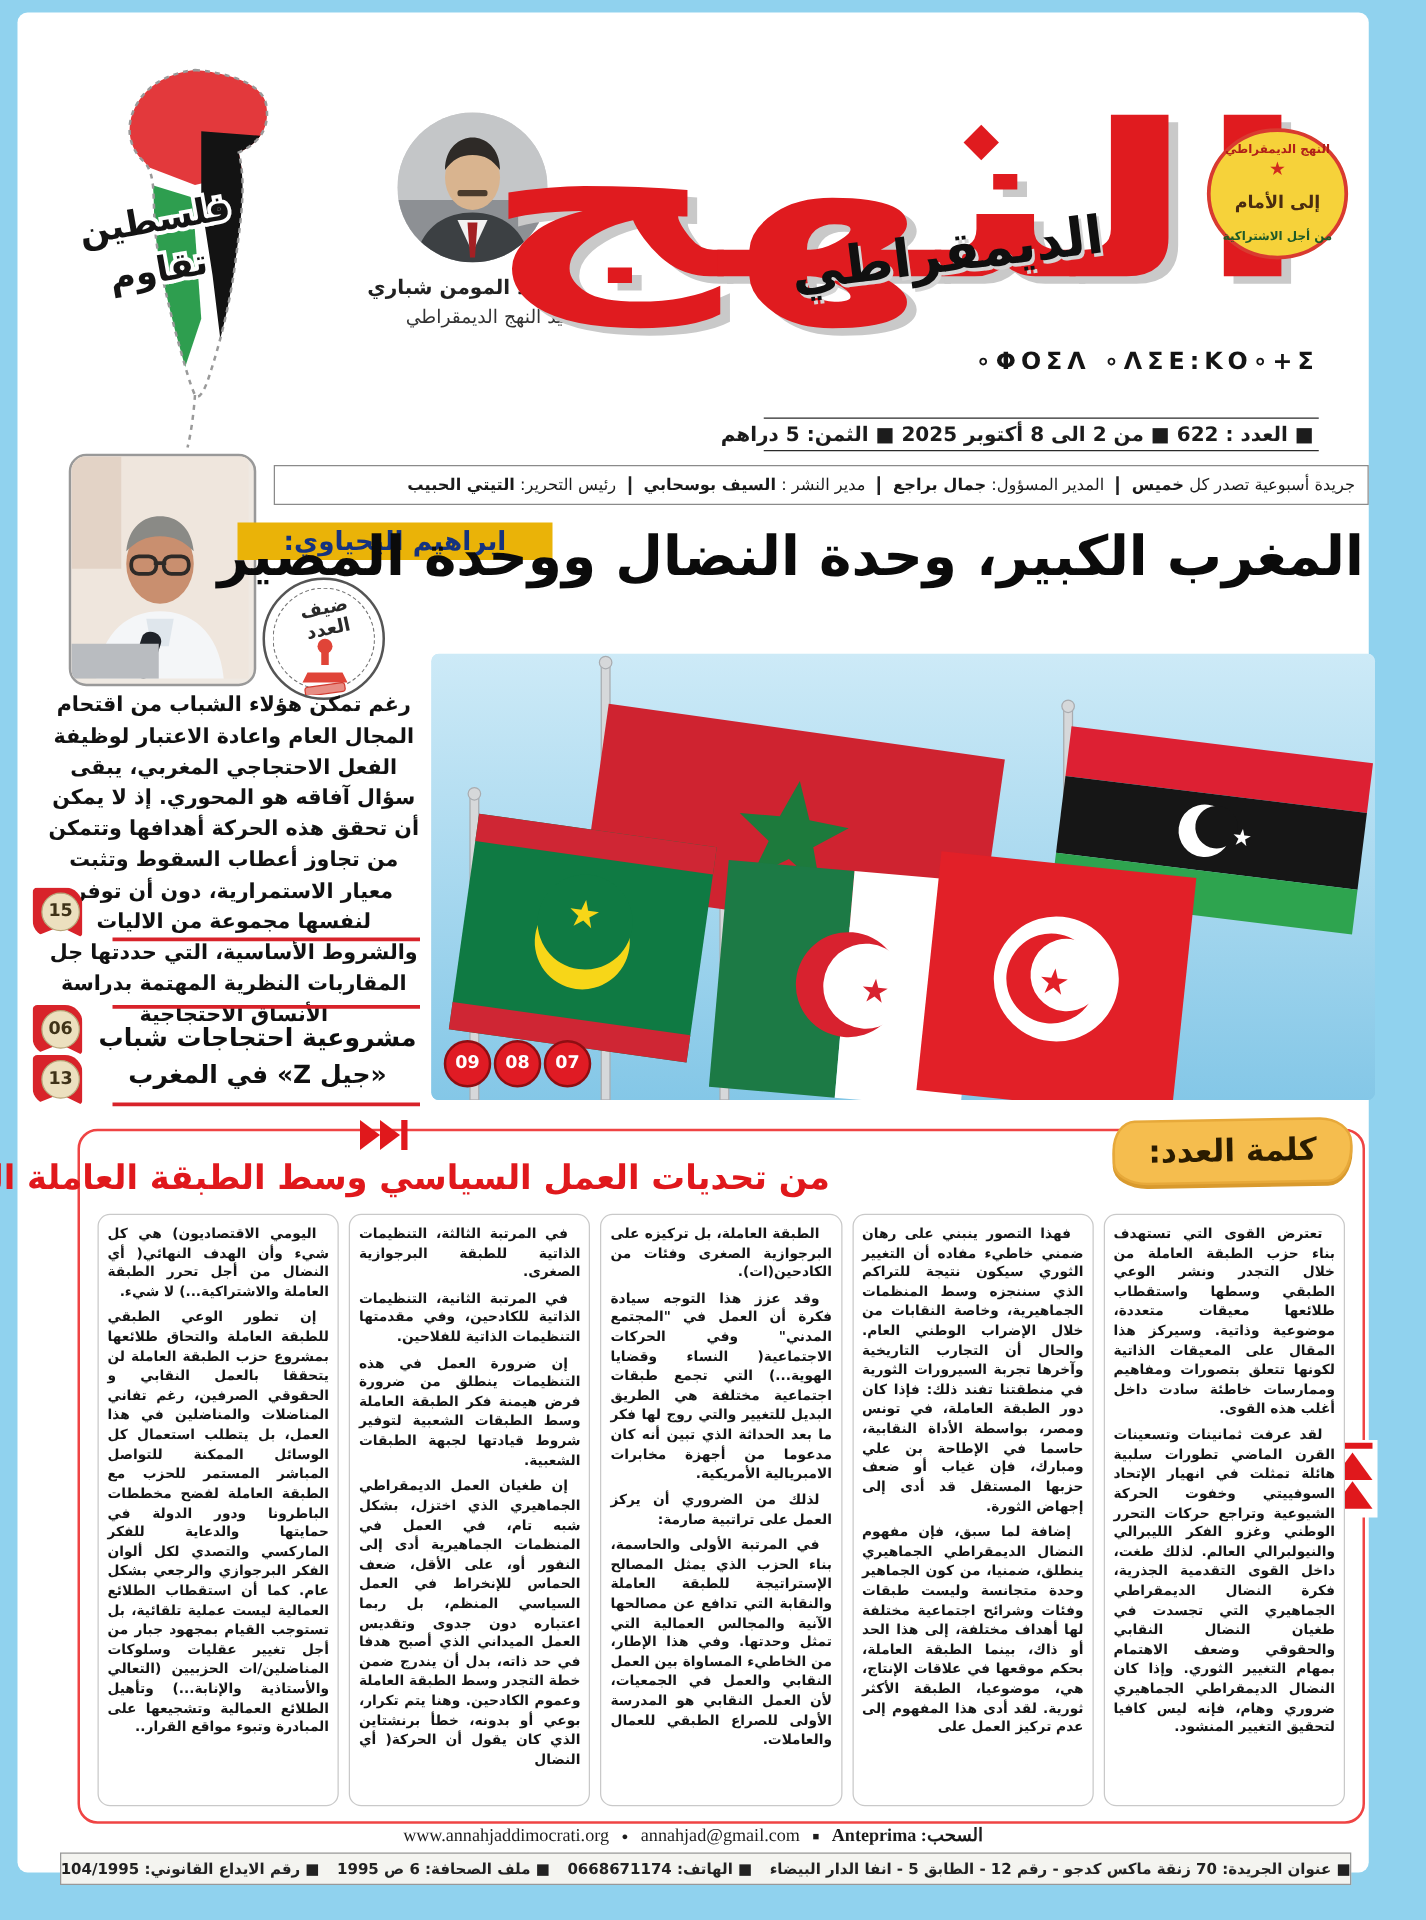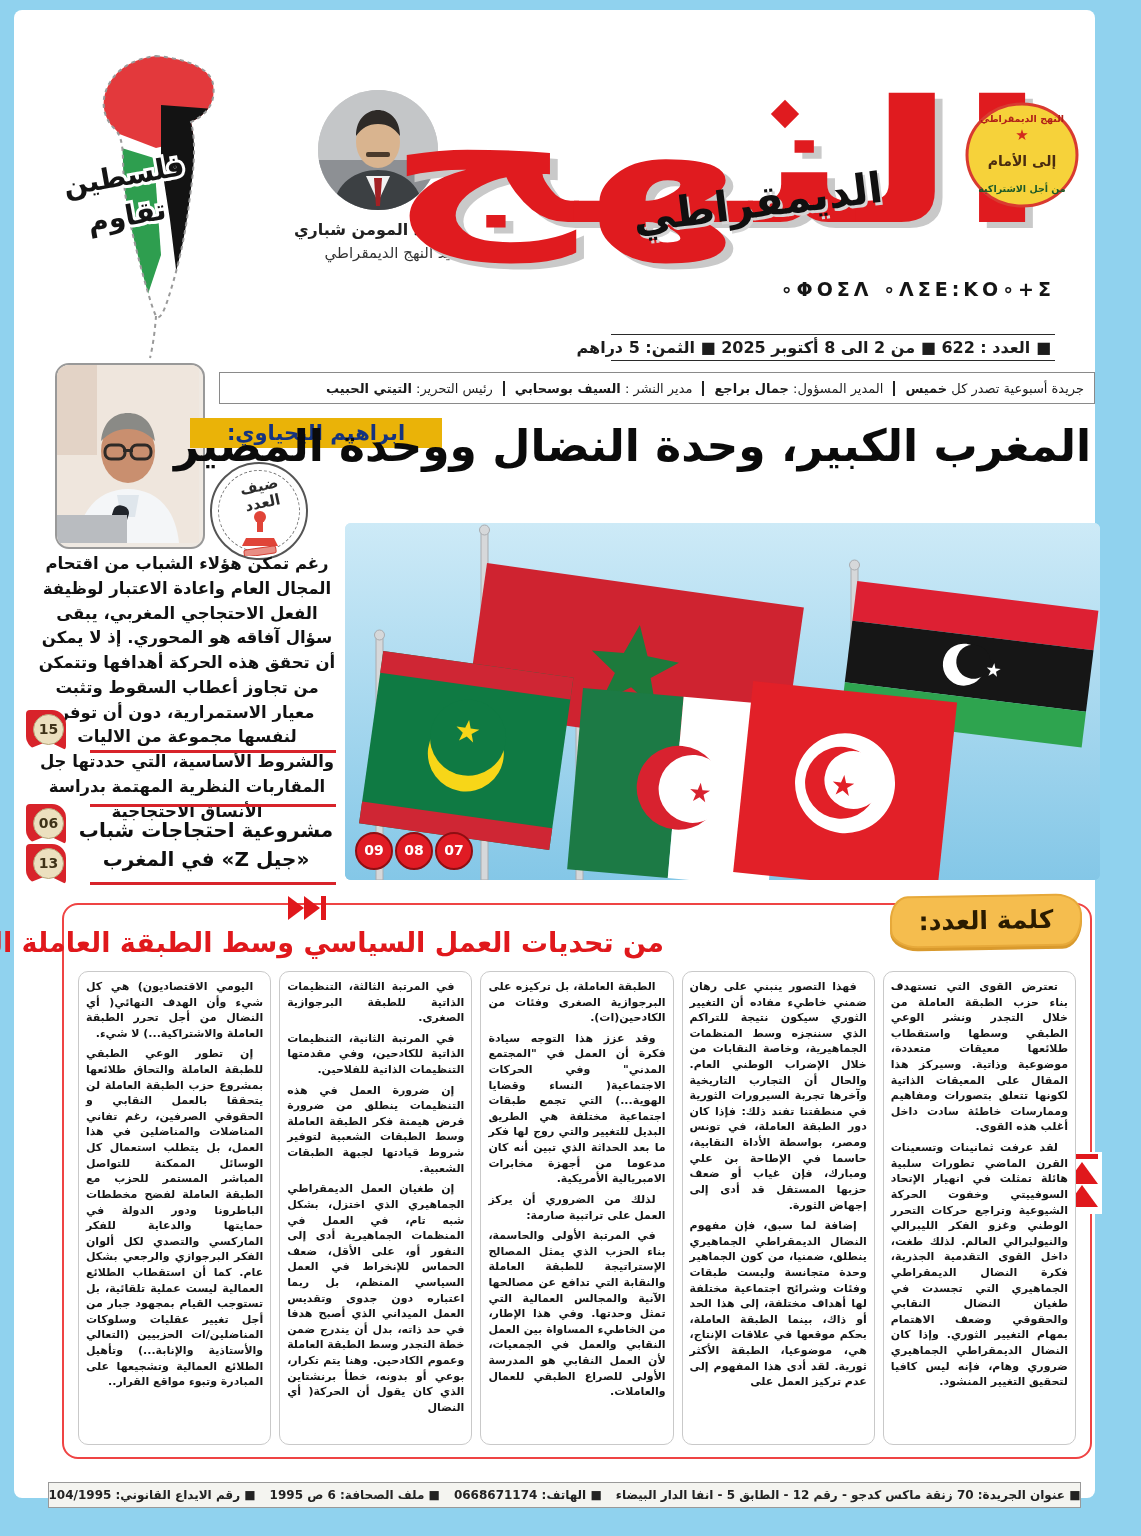--- a/index.html
+++ b/index.html
@@ -268,20 +268,27 @@
           <p>إن ضرورة العمل في هذه التنظيمات ينطلق من ضرورة فرض هيمنة فكر الطبقة العاملة وسط الطبقات الشعبية لتوفير شروط قيادتها لجبهة الطبقات الشعبية.</p>
           <p>إن طغيان العمل الديمقراطي الجماهيري الذي اختزل، بشكل شبه تام، في العمل في المنظمات الجماهيرية أدى إلى النفور أو، على الأقل، ضعف الحماس للإنخراط في العمل السياسي المنظم، بل ربما اعتباره دون جدوى وتقديس العمل الميداني الذي أصبح هدفا في حد ذاته، بدل أن يندرج ضمن خطة التجدر وسط الطبقة العاملة وعموم الكادحين. وهنا يتم تكرار، بوعي أو بدونه، خطأ برنشتاين الذي كان يقول أن الحركة( أي النضال</p>
         </div>
         <div class="col">
           <p>اليومي الاقتصاديون) هي كل شيء وأن الهدف النهائي( أي النضال من أجل تحرر الطبقة العاملة والاشتراكية...) لا شيء.</p>
           <p>إن تطور الوعي الطبقي للطبقة العاملة والتحاق طلائعها بمشروع حزب الطبقة العاملة لن يتحققا بالعمل النقابي و الحقوقي الصرفين، رغم تفاني المناضلات والمناضلين في هذا العمل، بل يتطلب استعمال كل الوسائل الممكنة للتواصل المباشر المستمر للحزب مع الطبقة العاملة لفضح مخططات الباطرونا ودور الدولة في حمايتها والدعاية للفكر الماركسي والتصدي لكل ألوان الفكر البرجوازي والرجعي بشكل عام. كما أن استقطاب الطلائع العمالية ليست عملية تلقائية، بل تستوجب القيام بمجهود جبار من أجل تغيير عقليات وسلوكات المناضلين/ات الحزبيين (التعالي والأستاذية والإنابة...) وتأهيل الطلائع العمالية وتشجيعها على المبادرة وتبوء مواقع القرار..</p>
         </div>
       </div>
     </div>
 
+    <div class="abs printline" style="left:0;right:0;top:1449px;height:20px;">
+      <span>www.annahjaddimocrati.org</span>
+      <span style="font-size:9px;">●</span>
+      <span>annahjad@gmail.com</span>
+      <span style="font-size:9px;">■</span>
+      <span class="rtl b">السحب: Anteprima</span>
+    </div>
     <div class="abs addr" style="left:34px;right:14px;top:1472px;height:24px;">
       <span class="rtl">■ عنوان الجريدة: 70 زنقة ماكس كدجو - رقم 12 - الطابق 5 - انفا الدار البيضاء</span>
       <span class="rtl">■ الهاتف: 0668671174</span>
       <span class="rtl">■ ملف الصحافة: 6 ص 1995</span>
       <span class="rtl">■ رقم الايداع القانوني: 104/1995</span>
     </div>
 
   </div>
 </div>
 

